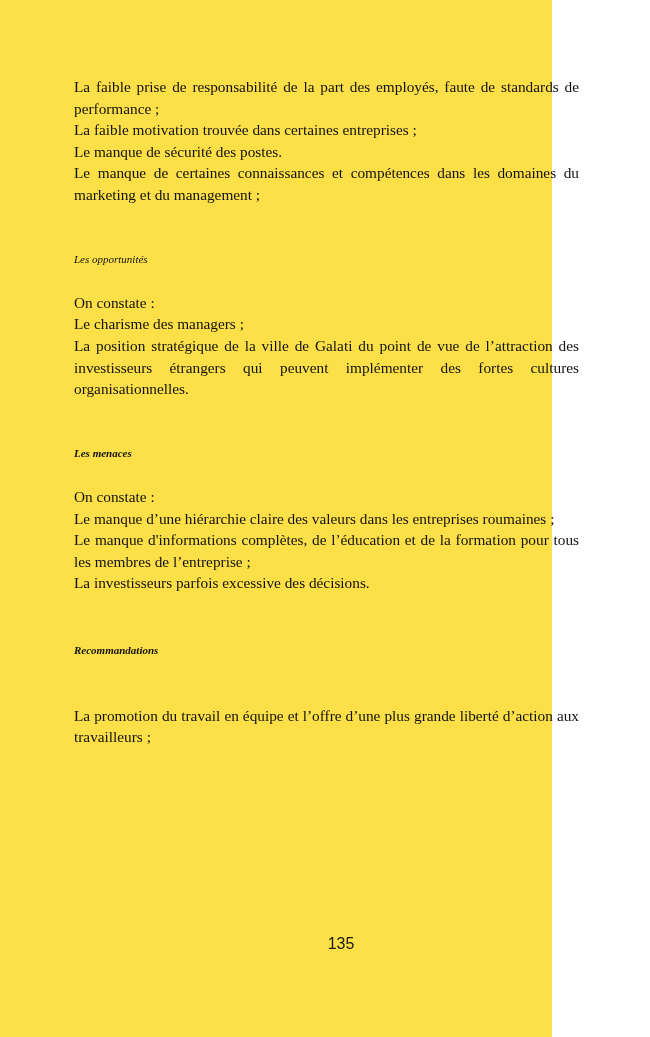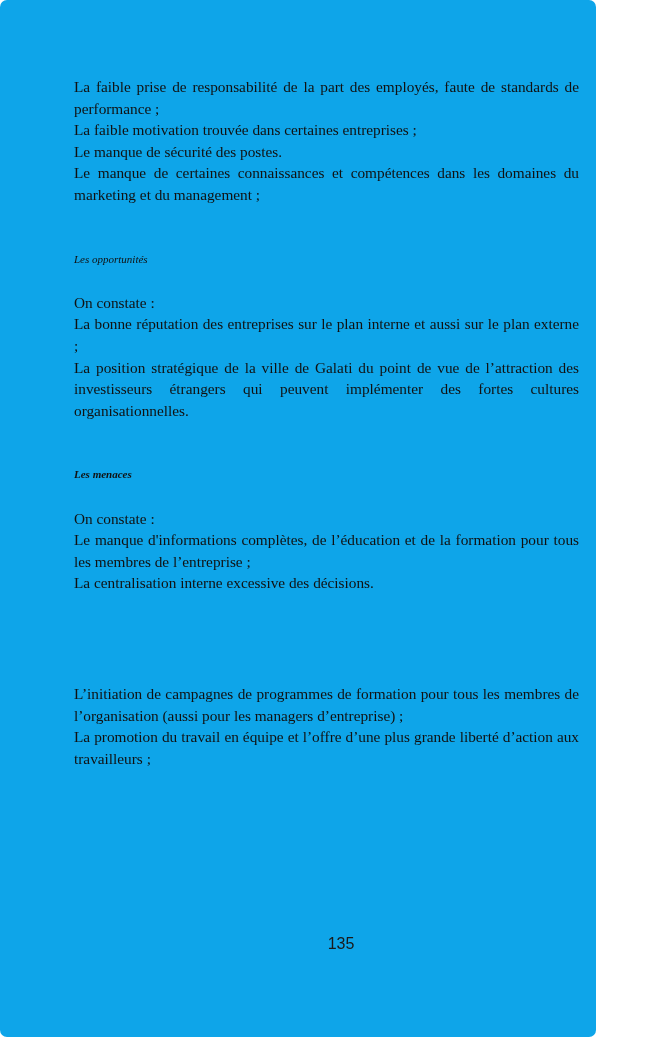--- a/index.html
+++ b/index.html
@@ -14,24 +14,23 @@
     overflow: hidden;
     font-family: "Liberation Serif", "DejaVu Serif", serif;
     color: #000000;
     -webkit-font-smoothing: antialiased;
   }
 
   #page {
     position: absolute;
     left: 0;
     top: 0;
-    width: 596px;
+    width: 552px;
     height: 1037px;
-    background: #0ea5e9;
-    border-radius: 7px;
+    background: #fde047;
   }
 
   #text-column {
     position: absolute;
     left: 74px;
     top: 76px;
     width: 505px;
   }
 
   
@@ -92,46 +91,47 @@
     </div>
 
     <div class="gap-lg"></div>
 
     <section>
       <p class="heading">Les opportunités</p>
 
       <div class="gap-md"></div>
 
       <p class="entry single">On constate :</p>
-      <p class="entry">La bonne réputation des entreprises sur le plan interne et aussi sur le plan externe ;</p>
+      <p class="entry single">Le charisme des managers ;</p>
       <p class="entry">La position stratégique de la ville de Galati du point de vue de l’attraction des investisseurs étrangers qui peuvent implémenter des fortes cultures organisationnelles.</p>
     </section>
 
     <div class="gap-lg"></div>
 
     <section>
       <p class="heading strong">Les menaces</p>
 
       <div class="gap-md"></div>
 
       <p class="entry single">On constate :</p>
+      <p class="entry">Le manque d’une hiérarchie claire des valeurs dans les entreprises roumaines ;</p>
       <p class="entry">Le manque d'informations complètes, de l’éducation et de la formation pour tous les membres de l’entreprise ;</p>
-      <p class="entry single">La centralisation interne excessive des décisions.</p>
+      <p class="entry single">La investisseurs parfois excessive des décisions.</p>
     </section>
 
     <div class="gap-xl"></div>
 
     <section>
+      <p class="heading strong">Recommandations</p>
 
       <div class="gap-md"></div>
 
 
       <div class="gap-md"></div>
 
-      <p class="entry">L’initiation de campagnes de programmes de formation pour tous les membres de l’organisation (aussi pour les managers d’entreprise) ;</p>
       <p class="entry">La promotion du travail en équipe et l’offre d’une plus grande liberté d’action aux travailleurs ;</p>
     </section>
 
   </div>
 
   <div id="page-number">135</div>
 
 </div>
 
 </body></html>

